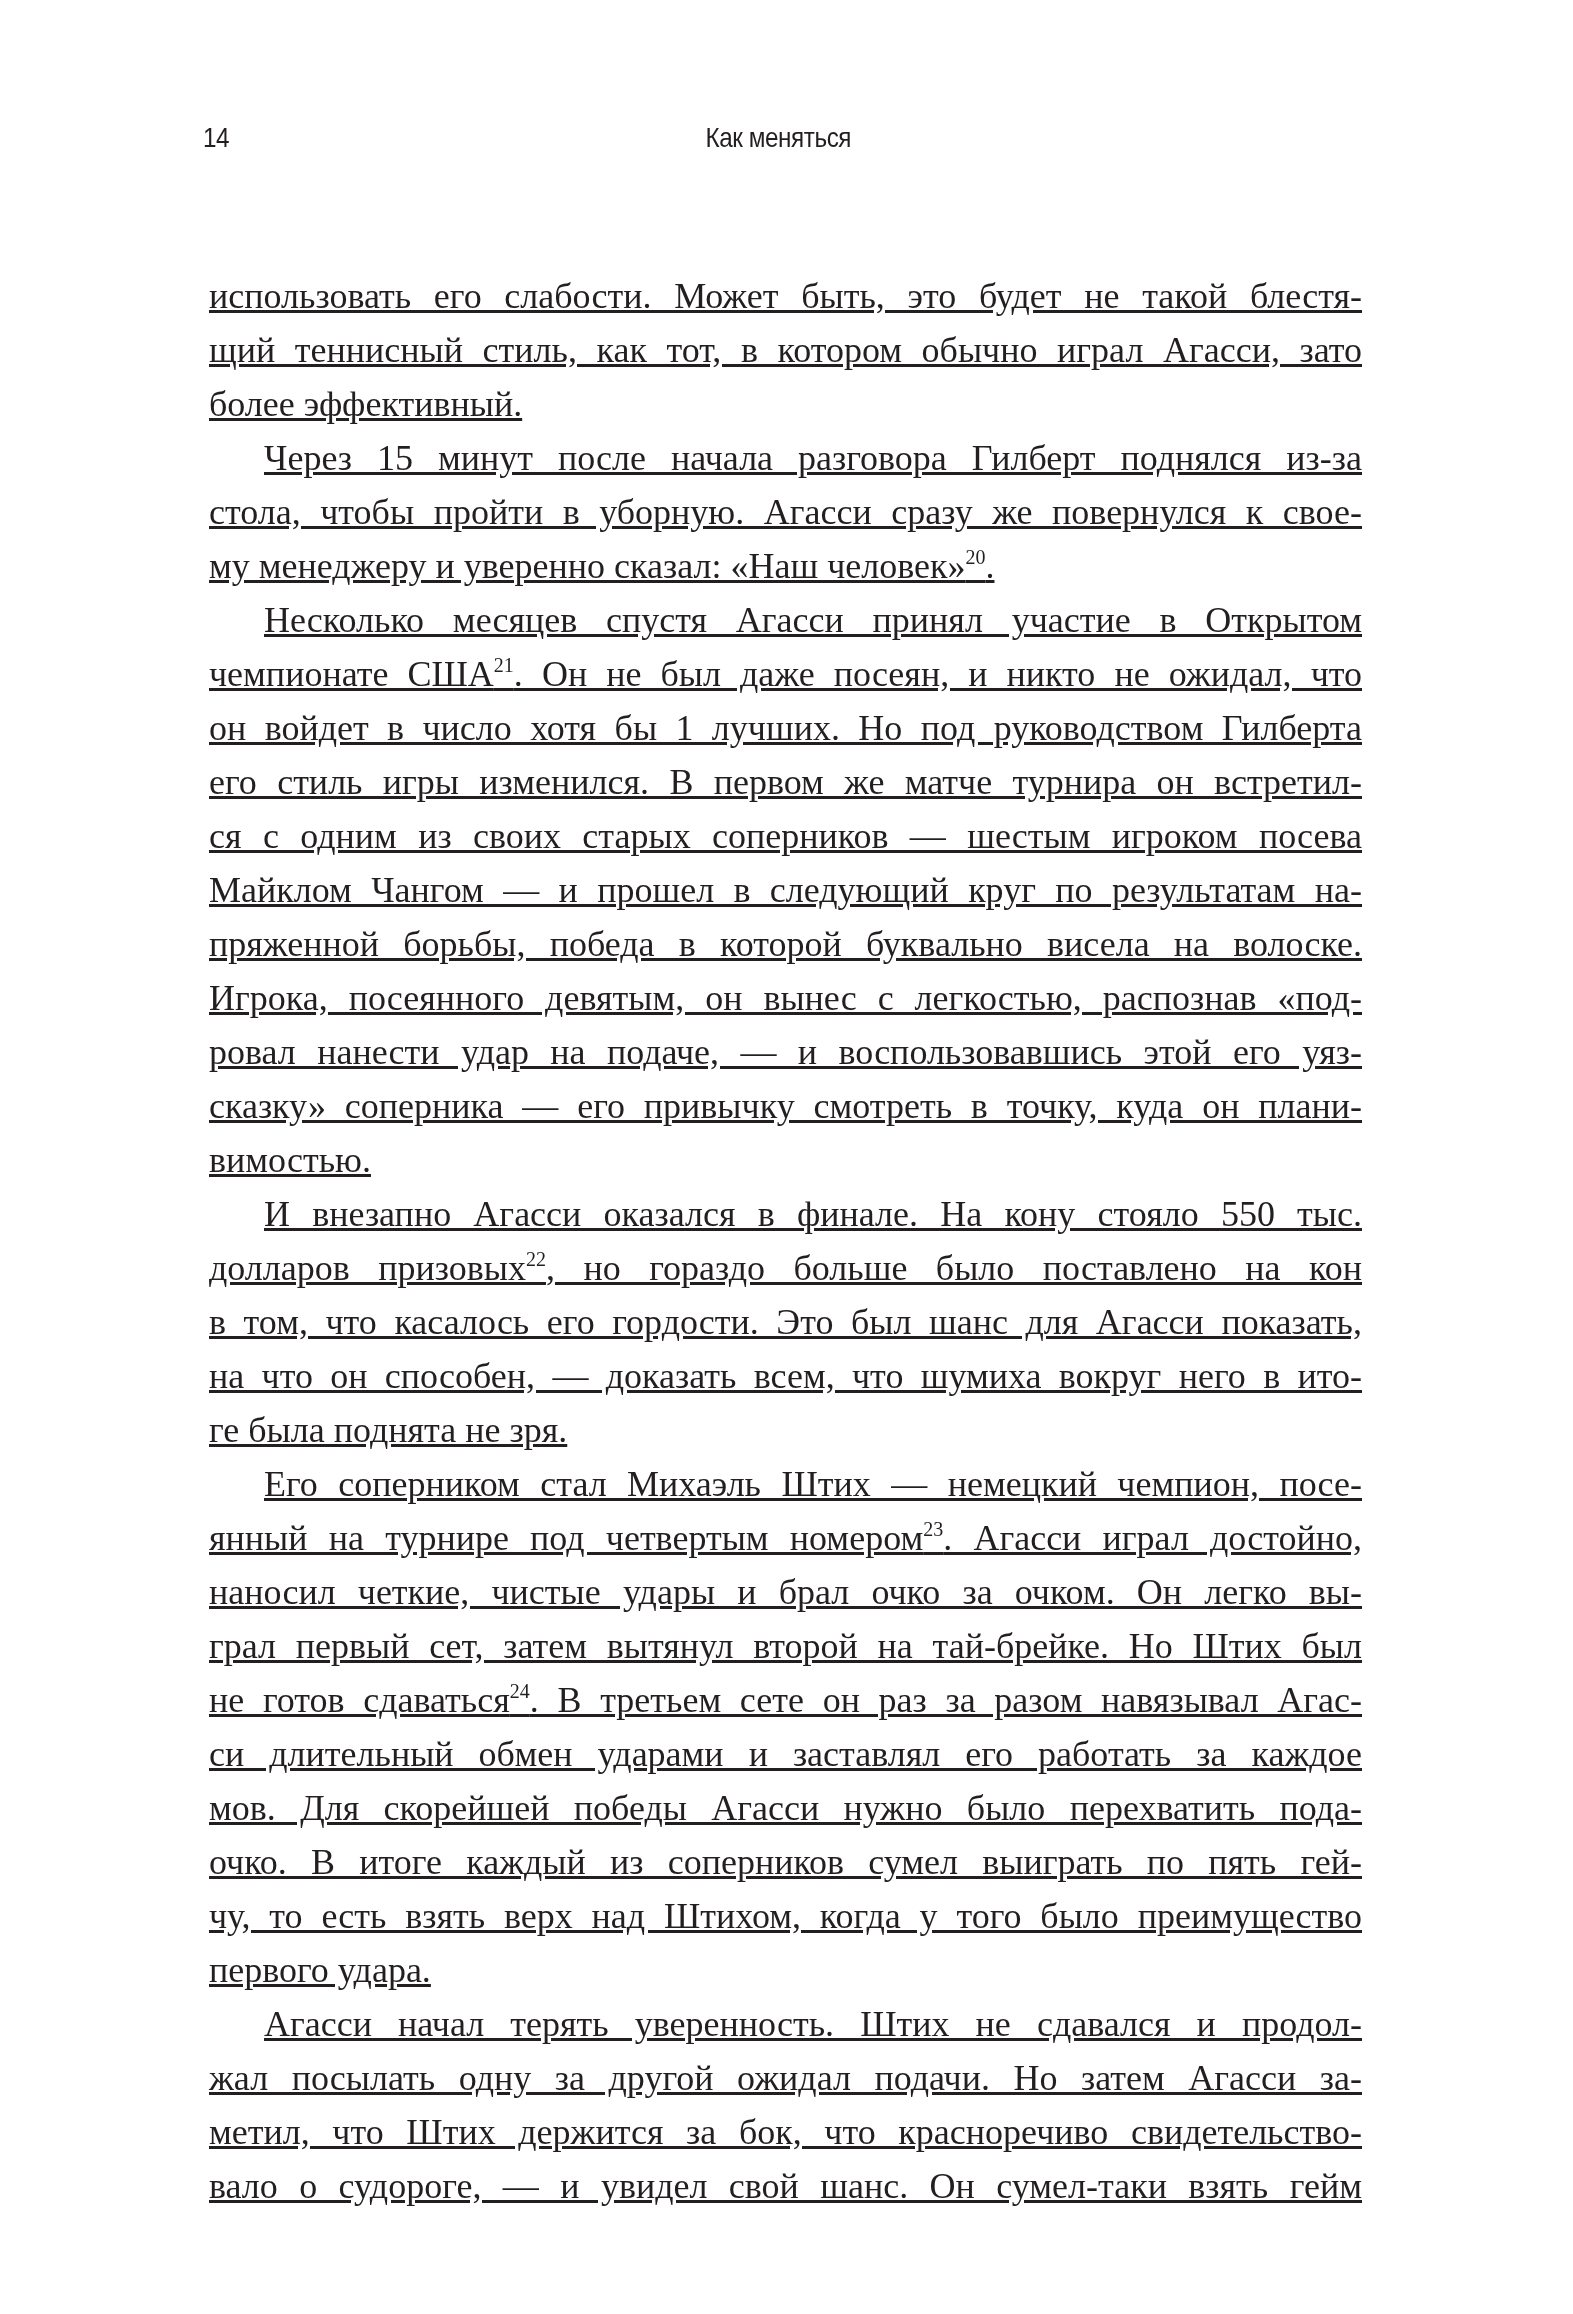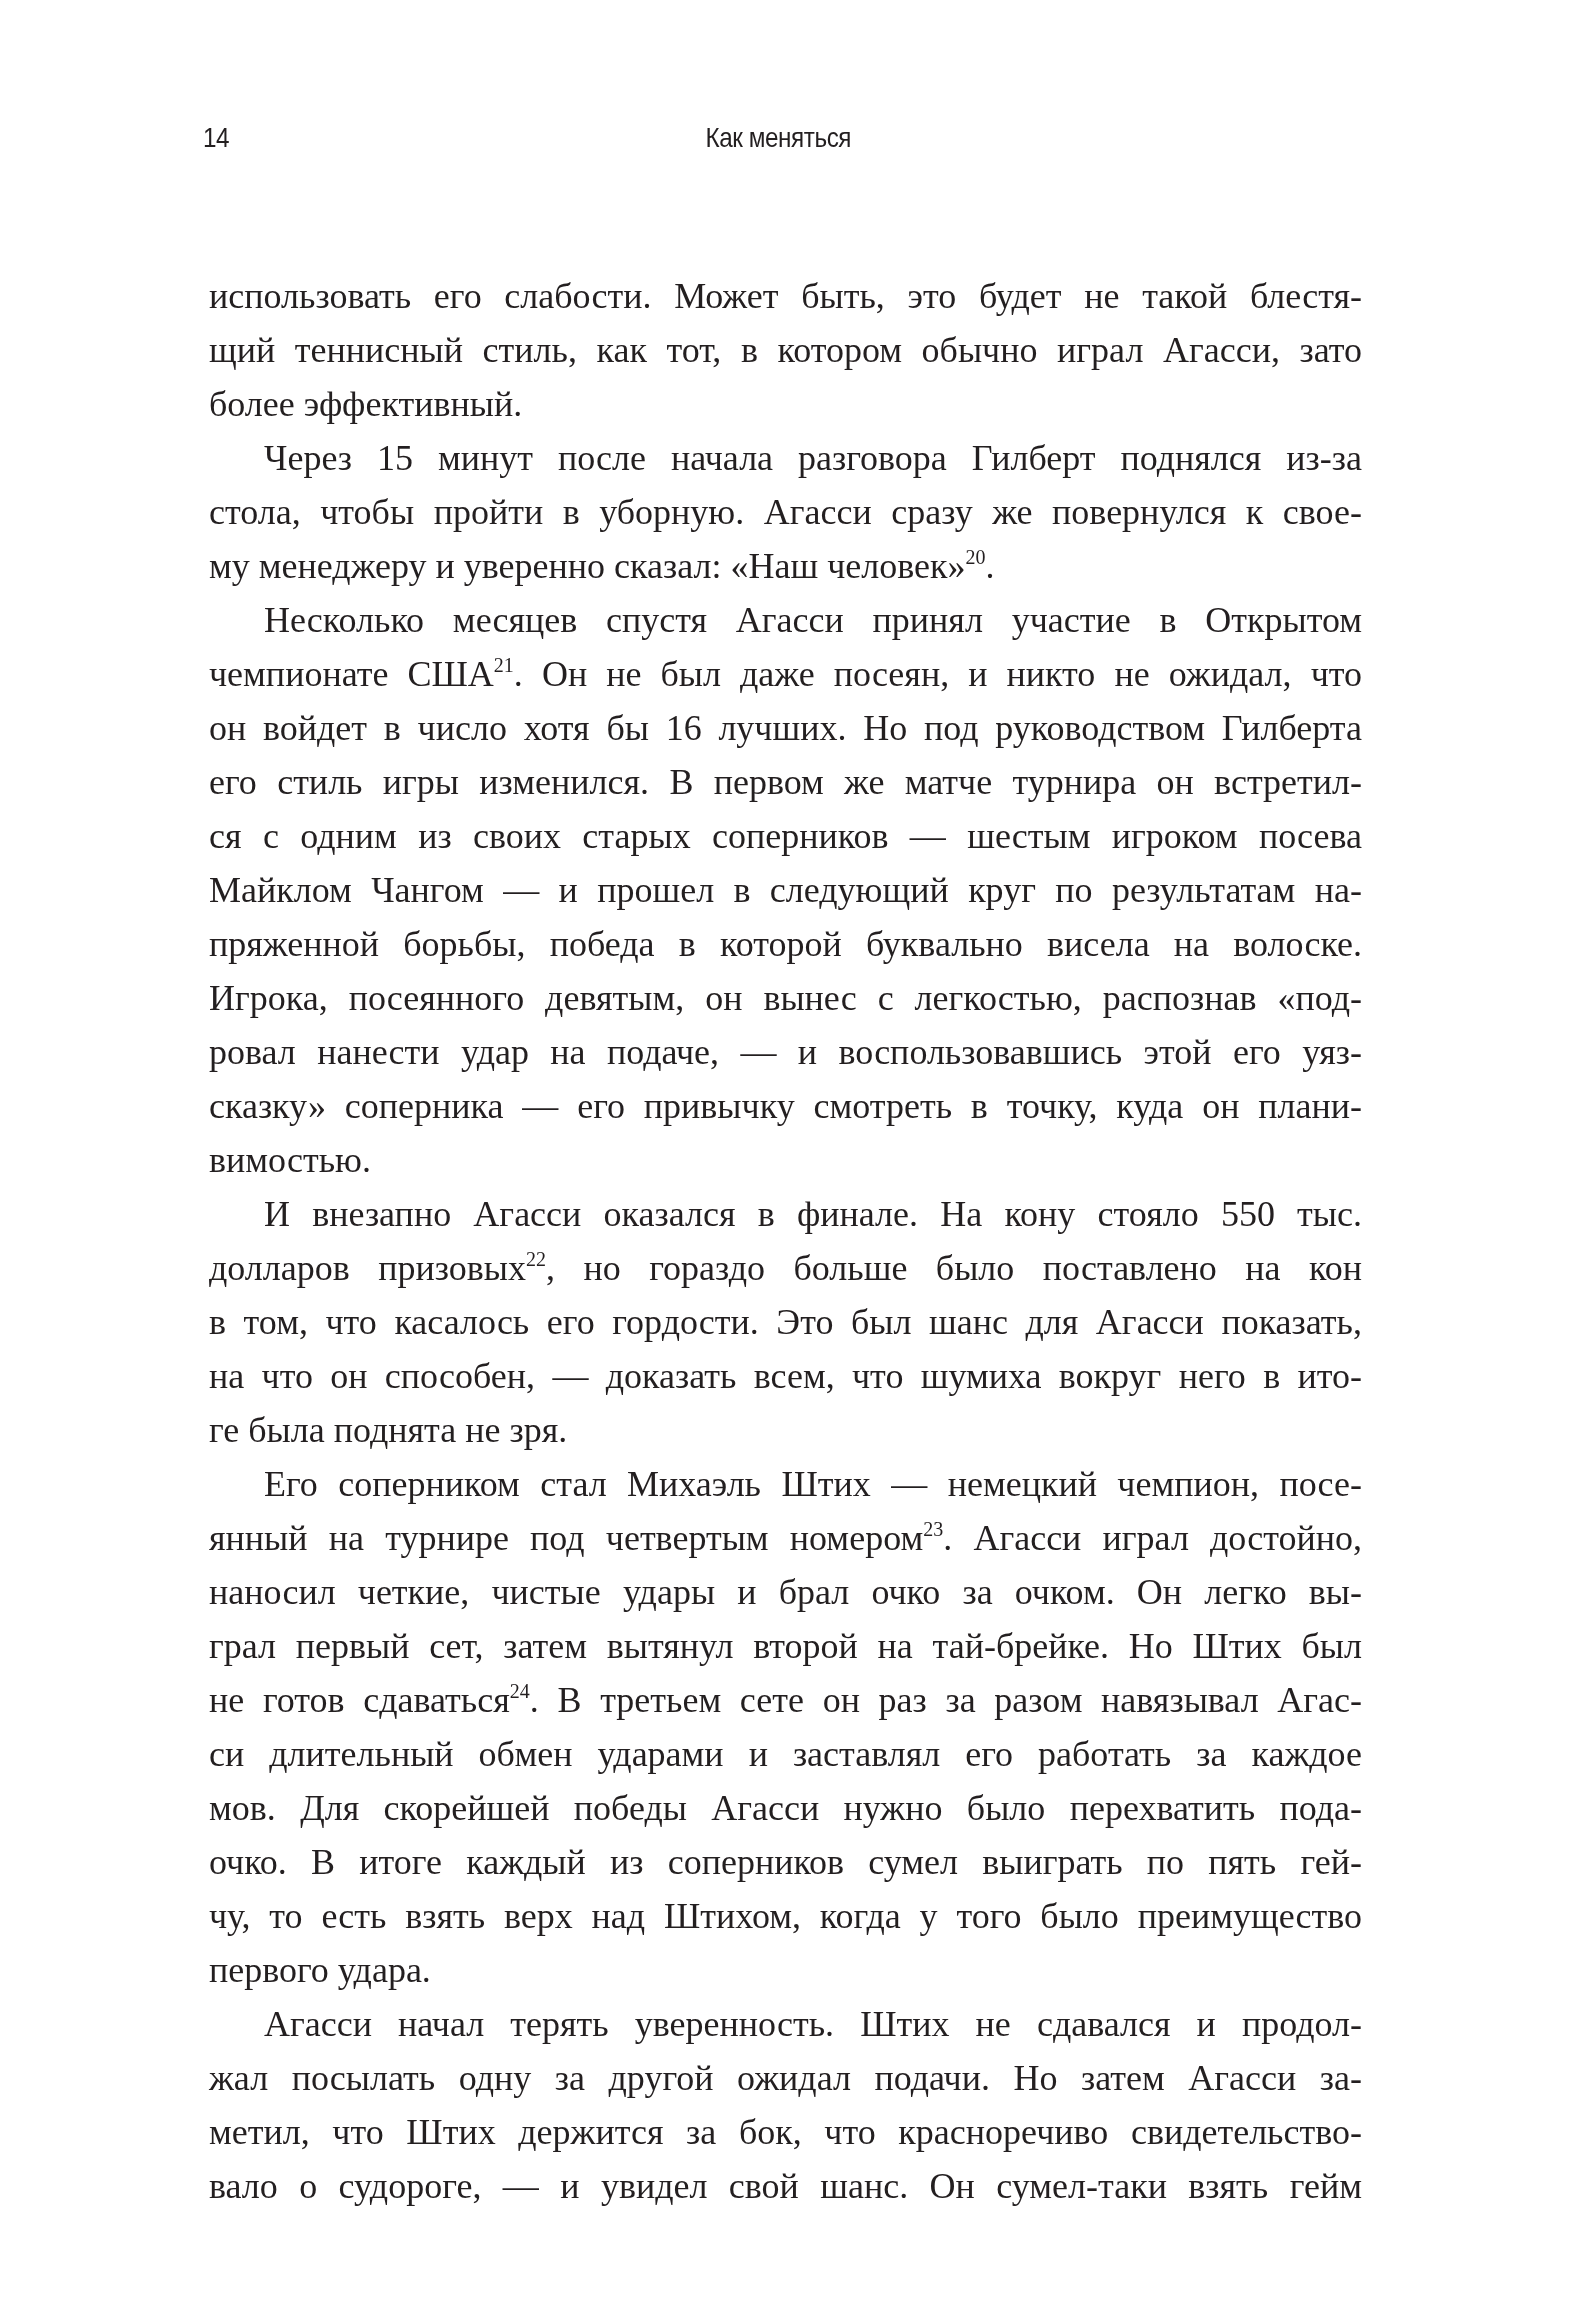--- a/index.html
+++ b/index.html
@@ -47,20 +47,21 @@
       font-size: 36px;
       line-height: 54px;
       color: #231f20;
     }
     .line {
       display: block;
       white-space: nowrap;
       text-align: justify;
       text-align-last: justify;
       height: 54px;
+      text-decoration: underline;
     }
     .line.last {
       text-align-last: left;
     }
     .line.indent {
       padding-left: 55px;
     }
     sup {
       font-size: 20px;
       line-height: 0;
@@ -85,21 +86,21 @@
       <span class="line last">более эффективный.</span>
     </div>
     <div>
       <span class="line indent">Через 15 минут после начала разговора Гилберт поднялся из-за</span>
       <span class="line">стола, чтобы пройти в уборную. Агасси сразу же повернулся к свое-</span>
       <span class="line last"><span>му менеджеру и уверенно сказал: «Наш человек»</span><sup>20</sup><span>.</span></span>
     </div>
     <div>
       <span class="line indent">Несколько месяцев спустя Агасси принял участие в Открытом</span>
       <span class="line"><span>чемпионате США</span><sup>21</sup><span>. Он не был даже посеян, и никто не ожидал, что</span></span>
-      <span class="line">он войдет в число хотя бы 16 лучших. Но под руководством Гилберта</span>
+      <span class="line">он войдет в число хотя бы 1 лучших. Но под руководством Гилберта</span>
       <span class="line">его стиль игры изменился. В первом же матче турнира он встретил-</span>
       <span class="line">ся с одним из своих старых соперников — шестым игроком посева</span>
       <span class="line">Майклом Чангом — и прошел в следующий круг по результатам на-</span>
       <span class="line">пряженной борьбы, победа в которой буквально висела на волоске.</span>
       <span class="line">Игрока, посеянного девятым, он вынес с легкостью, распознав «под-</span>
       <span class="line">ровал нанести удар на подаче, — и воспользовавшись этой его уяз-</span>
       <span class="line">сказку» соперника — его привычку смотреть в точку, куда он плани-</span>
       <span class="line last">вимостью.</span>
     </div>
     <div>

